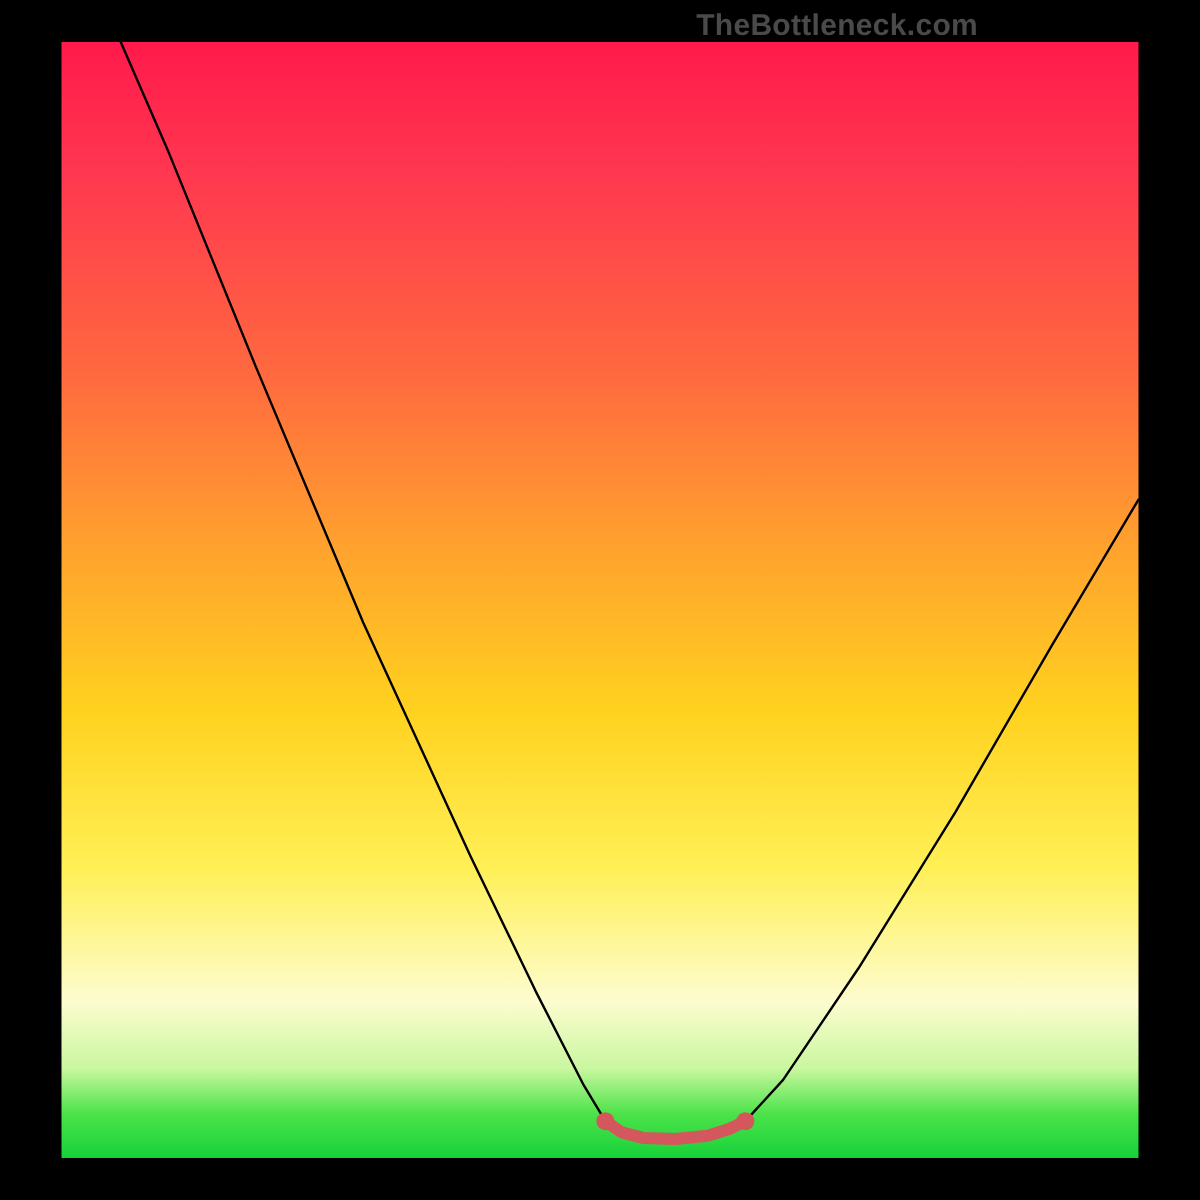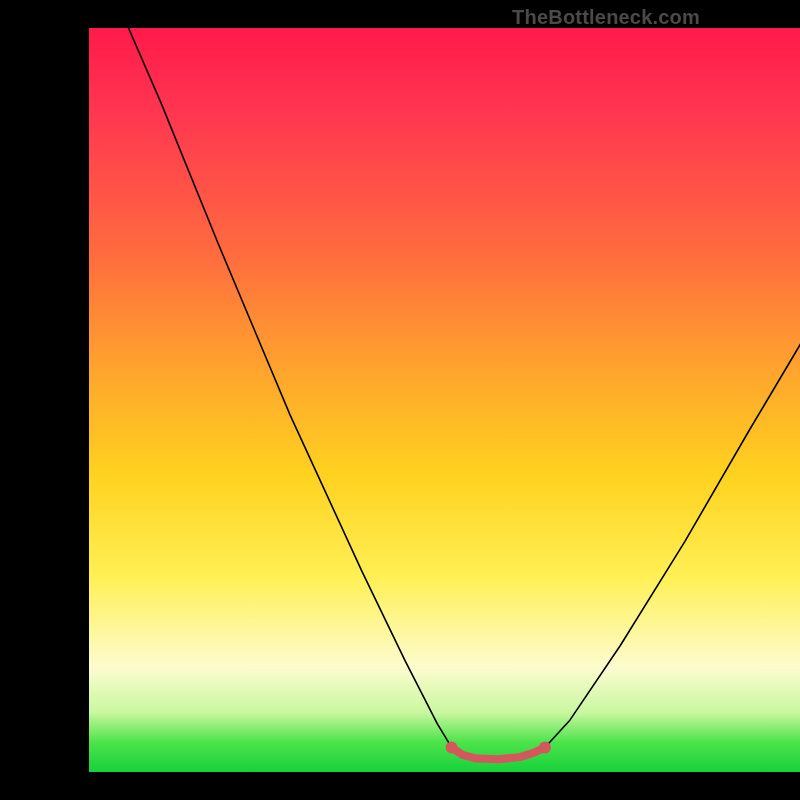--- a/index.html
+++ b/index.html
@@ -9,21 +9,20 @@
     height: 800px;
     overflow: hidden;
     background: #000;
     font-family: Arial, Helvetica, sans-serif;
   }
   .frame {
     position: relative;
     width: 664px;
     height: 800px;
     background: #000;
-    margin-left: 48px;
   }
   .watermark {
     position: absolute;
     top: 6px;
     right: 12px;
     color: #4a4a4a;
     font-size: 20px;
     font-weight: 600;
     letter-spacing: 0.2px;
   }

